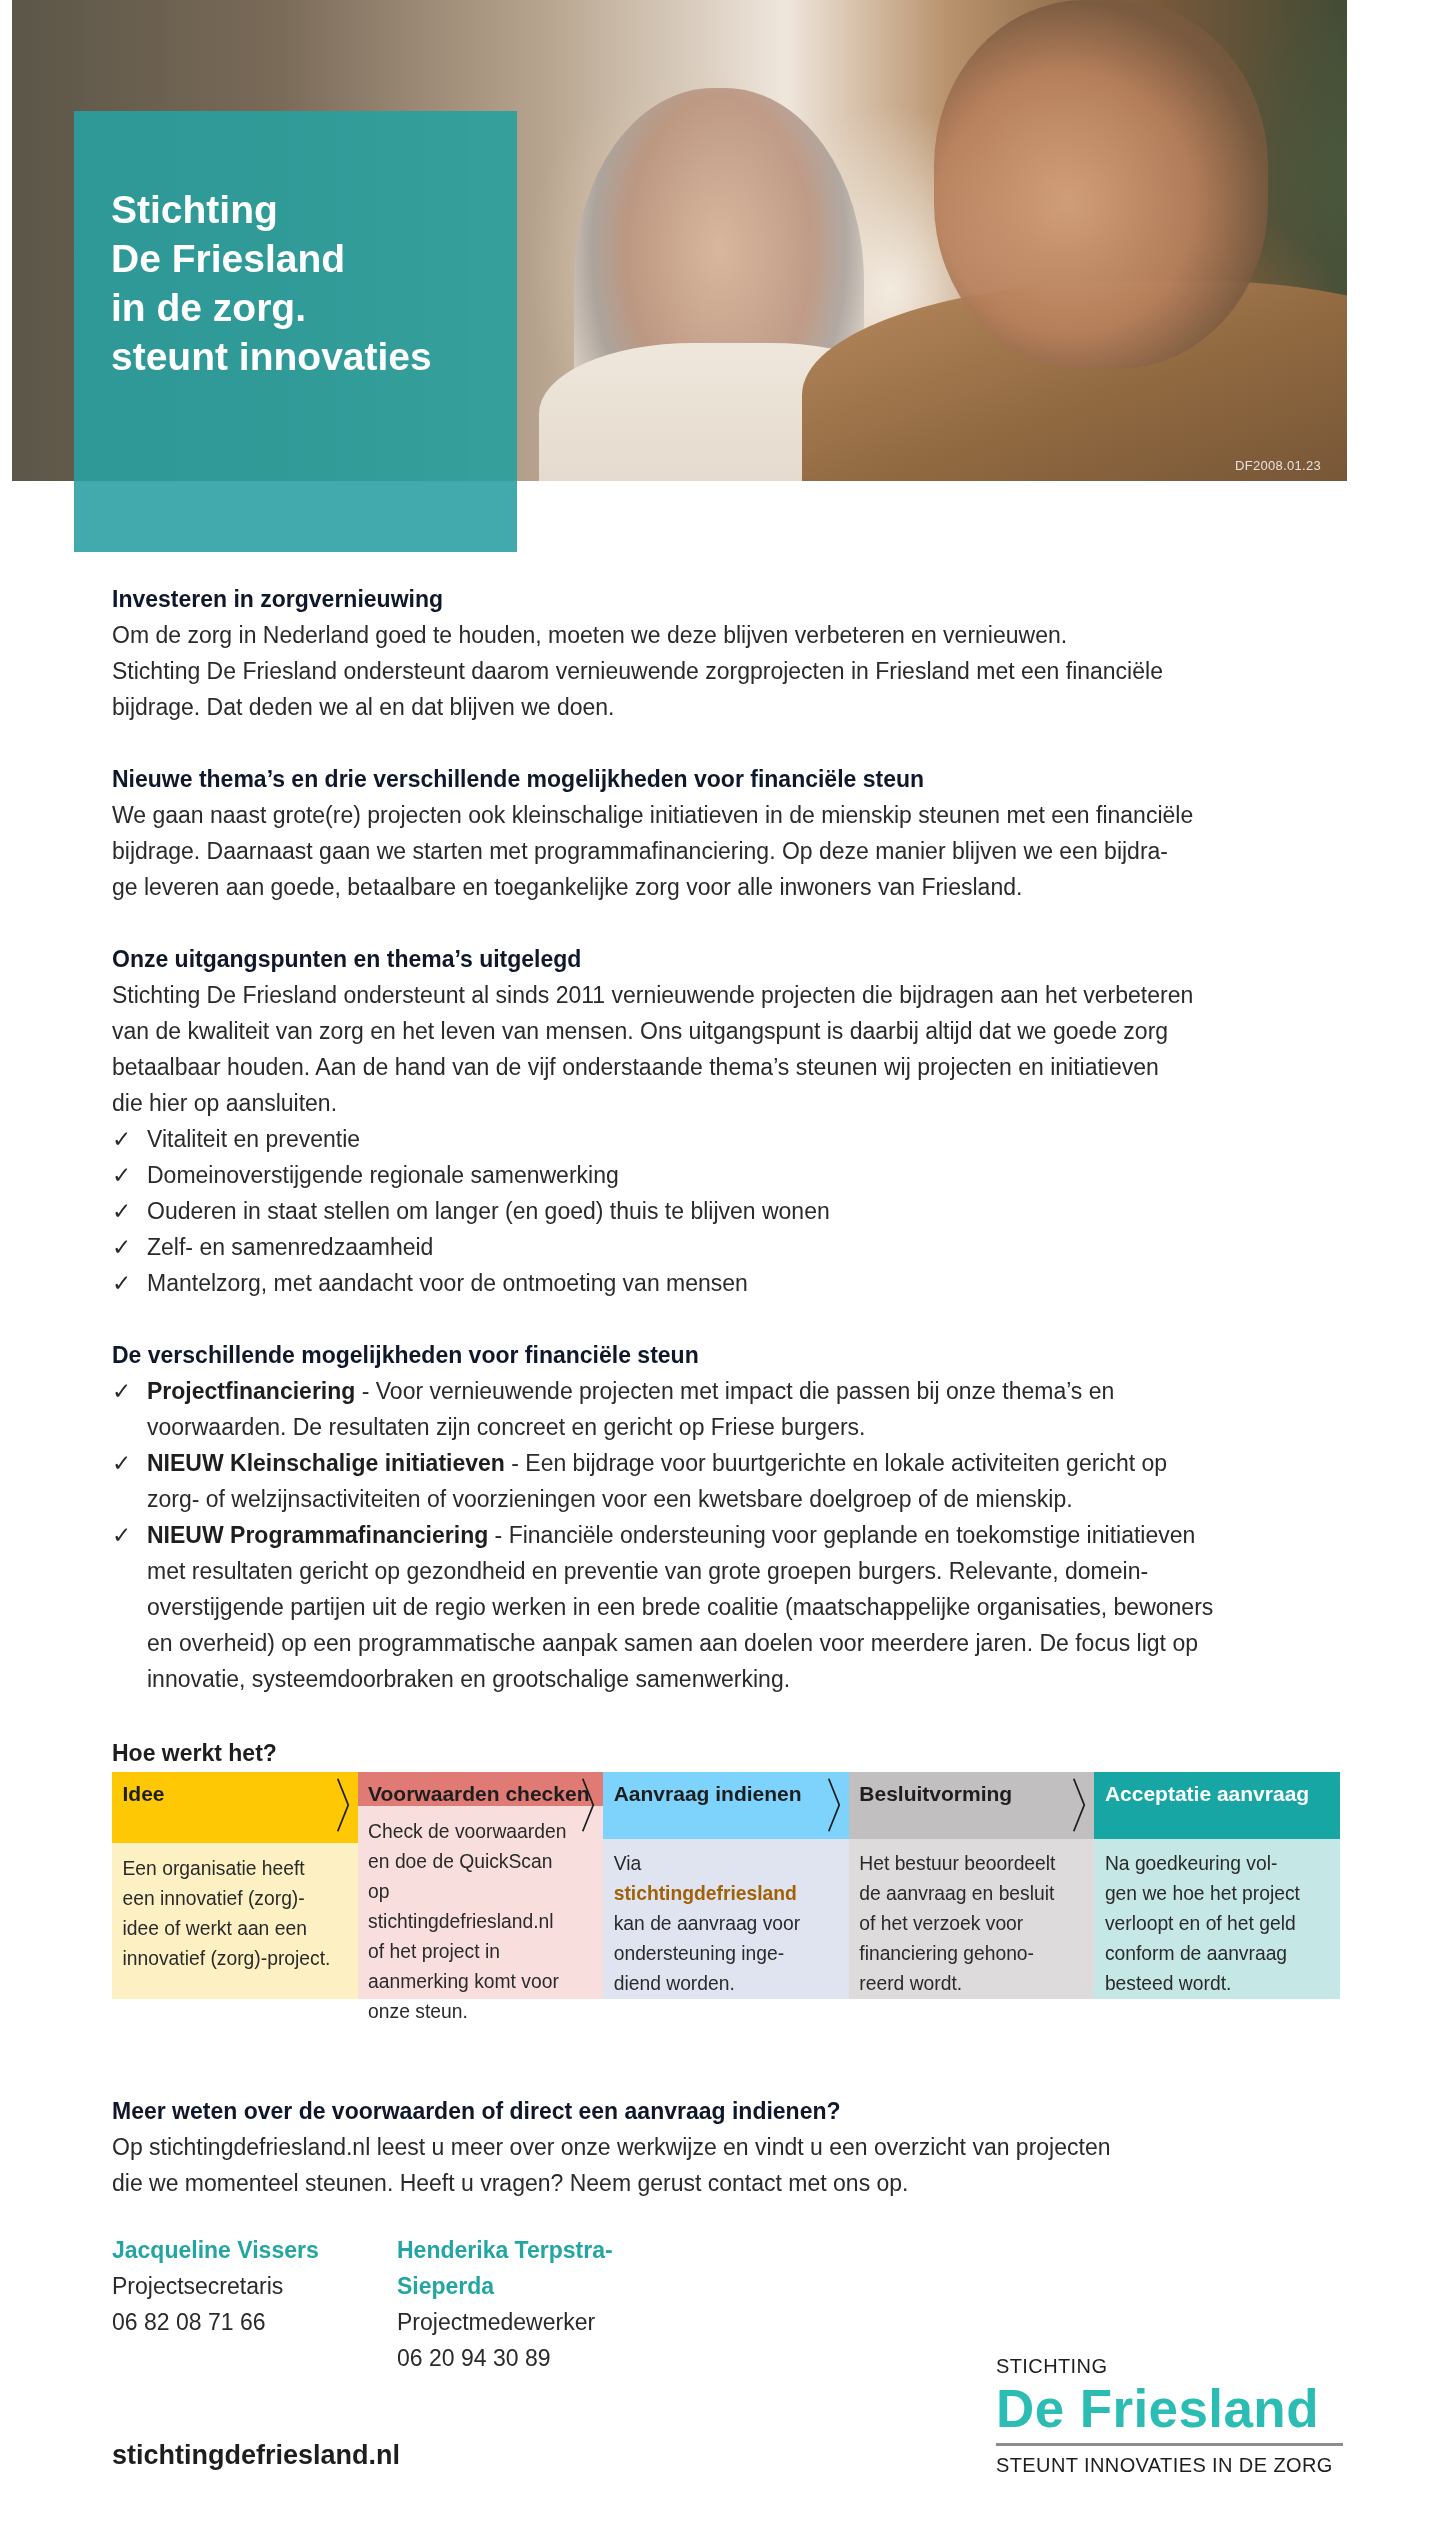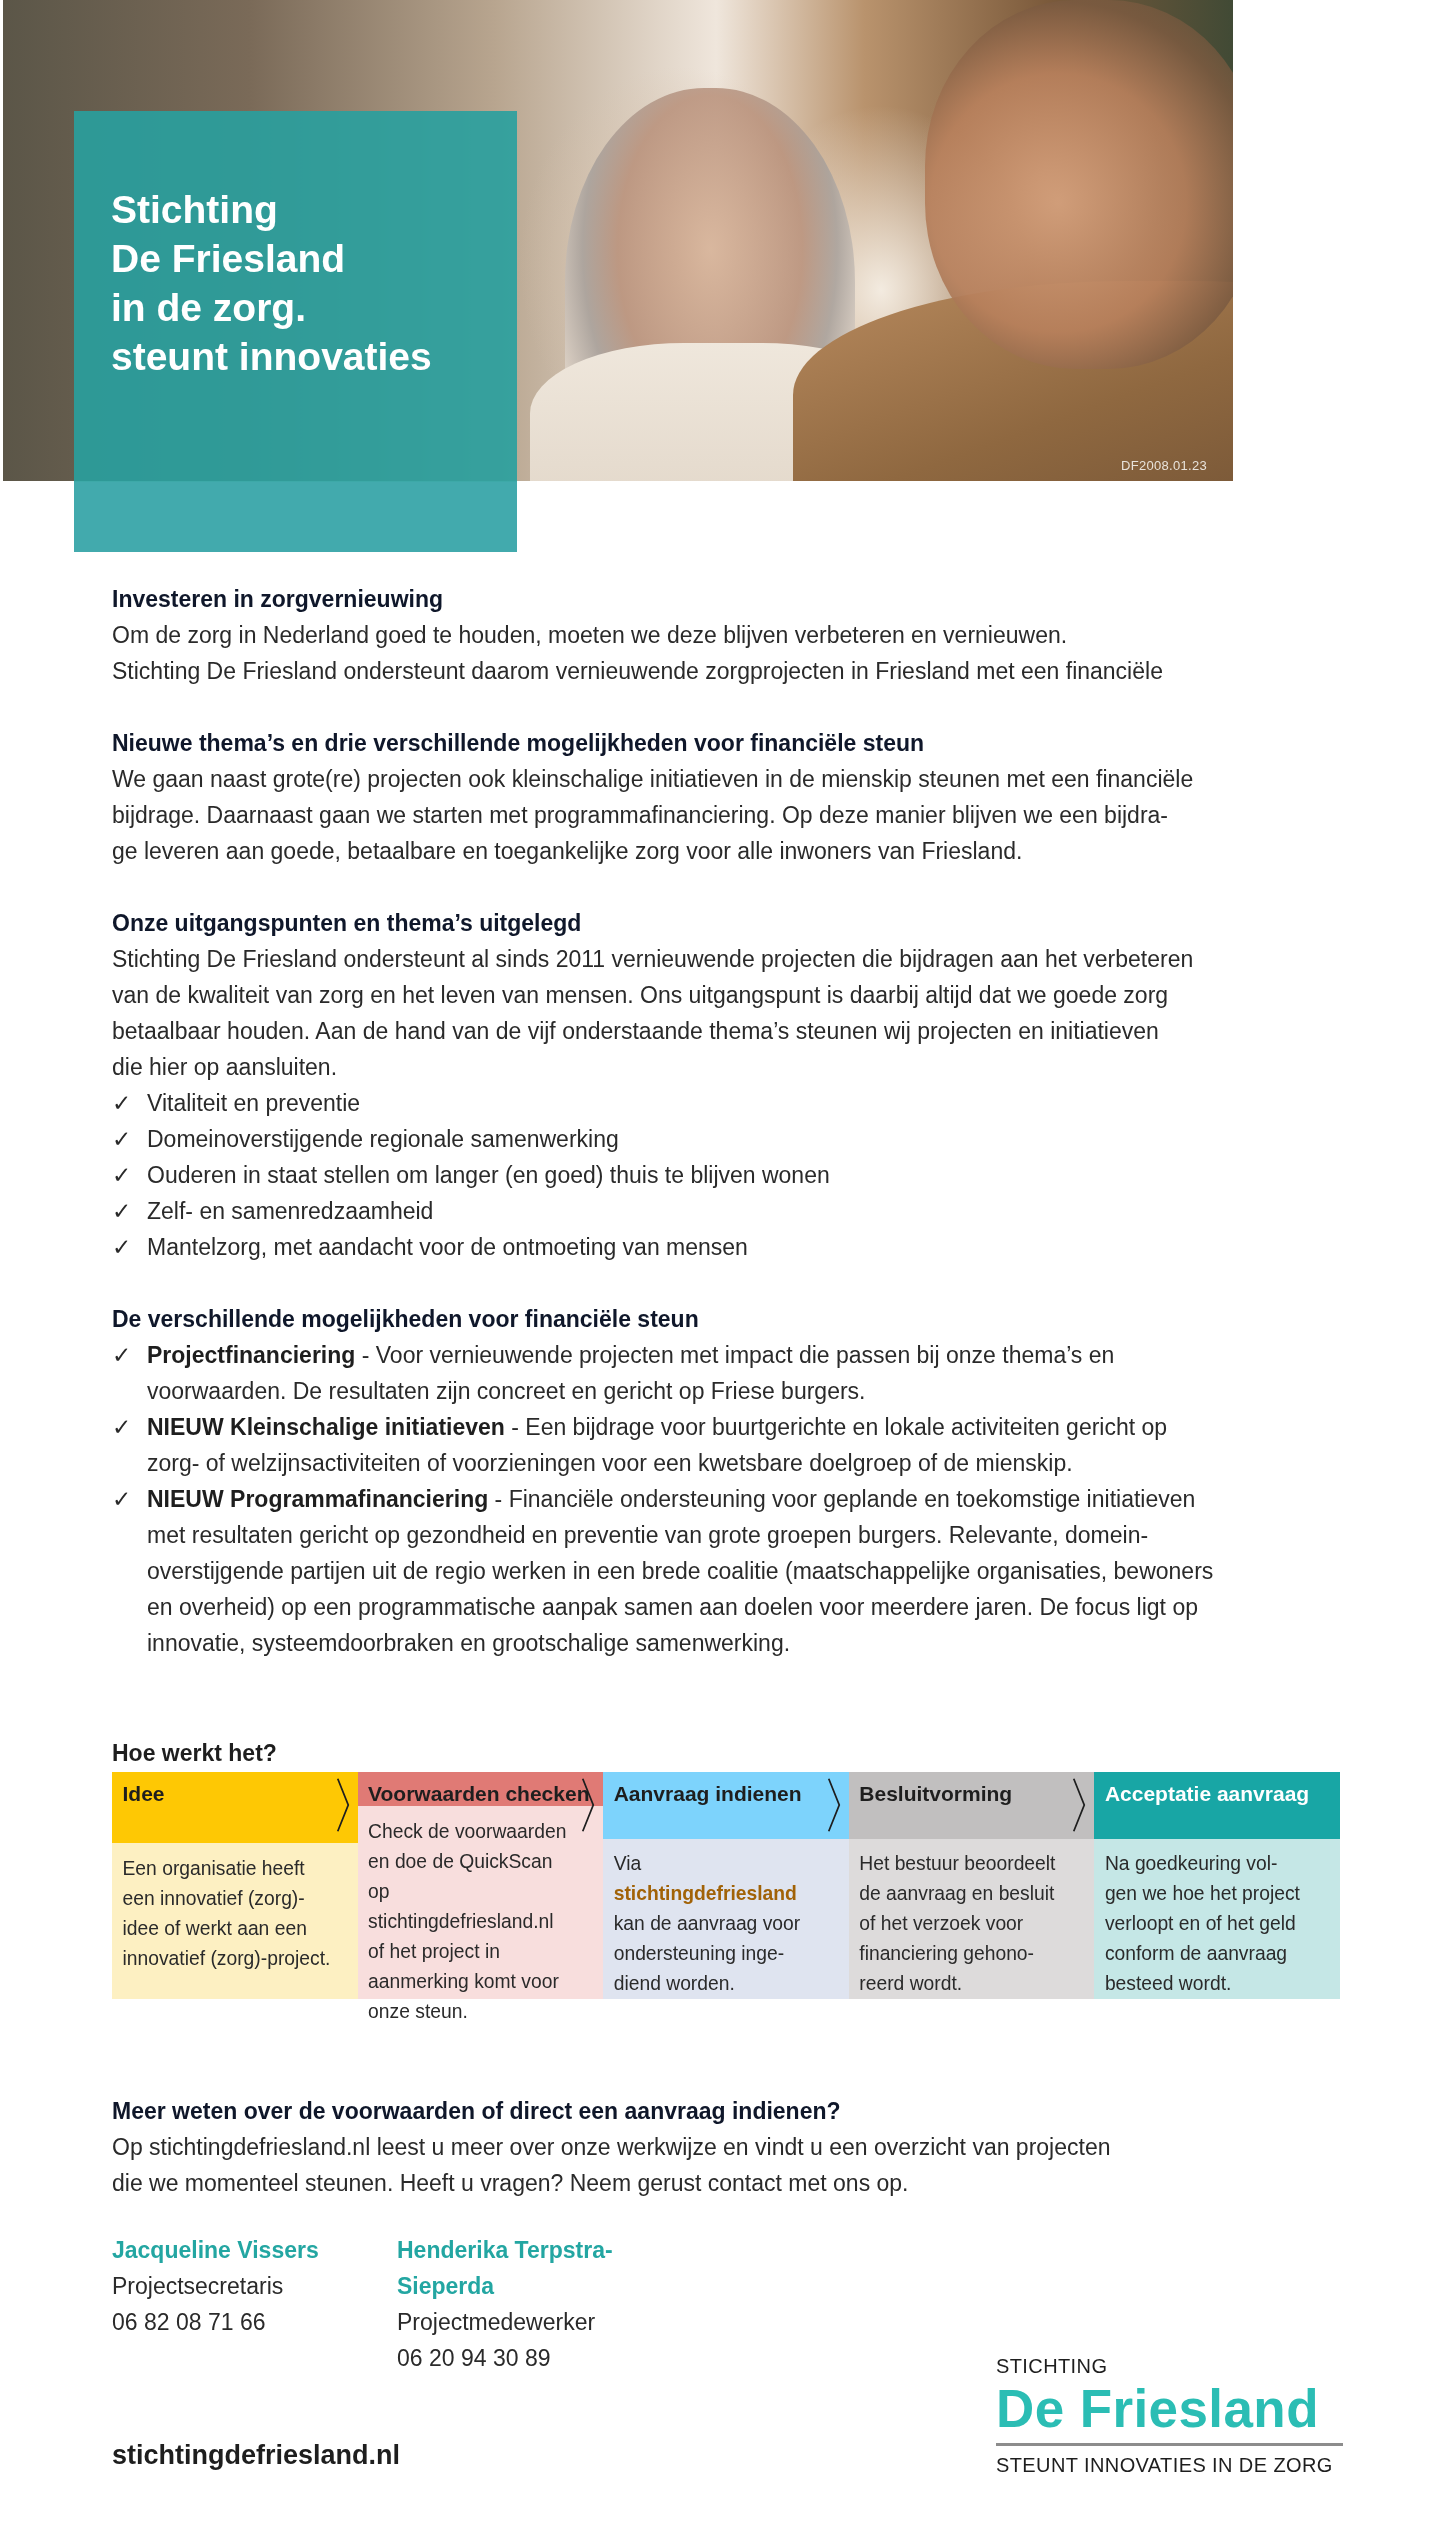--- a/index.html
+++ b/index.html
@@ -1,20 +1,20 @@
 <!DOCTYPE html>
 <html style="font-size:14px"><head>
 <meta charset="utf-8">
 <style>
   * { box-sizing: border-box; margin: 0; padding: 0; }
   html, body { width: 1453px; height: 2525px; background: #ffffff; overflow: hidden; }
   body { font-family: "Liberation Sans", "DejaVu Sans", sans-serif; color: #1e1e1e; position: relative; }
 
   
-  .hero { position: absolute; left: 3px; top: 0; width: 1230px; height: 481px; overflow: hidden;
+  .hero { position: absolute; left: 12px; top: 0; width: 1335px; height: 481px; overflow: hidden;
     background:
       radial-gradient(ellipse 211px 263px at 878px 290px, #f3ebe0 0%, rgba(240,230,215,0.0) 70%),
       radial-gradient(ellipse 228px 281px at 676px 263px, #d9c4ae 0%, rgba(200,170,140,0) 70%),
       radial-gradient(ellipse 263px 228px at 1159px 369px, #8a6440 0%, rgba(130,90,55,0) 75%),
       radial-gradient(ellipse 176px 211px at 1036px 176px, #b98e6a 0%, rgba(170,120,90,0) 70%),
       radial-gradient(ellipse 228px 263px at 1370px 176px, #4c5a3d 0%, rgba(70,85,60,0) 75%),
       linear-gradient(90deg, #5b5648 0%, #7a6a58 20%, #b8a58f 40%, #efe6dc 58%, #b9936d 70%, #7b5a3b 85%, #414a35 100%);
   }
   .hero .person-a { position: absolute; left: 562px; top: 88px; width: 290px; height: 404px; border-radius: 48% 48% 20% 20%;
     background: radial-gradient(ellipse at 50% 40%, #d8b49a 0%, #b8907a 45%, #a7a09b 62%, rgba(220,210,200,0.95) 78%, rgba(235,228,220,0) 100%); opacity: 0.85; }
@@ -84,20 +84,21 @@
     <span>in de zorg.</span>
     <span>steunt innovaties</span>
   </div>
 </div>
 
 <div class="content">
   <section>
     <div class="h">Investeren in zorgvernieuwing</div>
     <div class="p">Om de zorg in Nederland goed te houden, moeten we deze blijven verbeteren en vernieuwen.</div>
     <div class="p">Stichting De Friesland ondersteunt daarom vernieuwende zorgprojecten in Friesland met een financiële</div>
+    <div class="p">bijdrage. Dat deden we al en dat blijven we doen.</div>
   </section>
   <div class="gap"></div>
 
   <section>
     <div class="h">Nieuwe thema’s en drie verschillende mogelijkheden voor financiële steun</div>
     <div class="p">We gaan naast grote(re) projecten ook kleinschalige initiatieven in de mienskip steunen met een financiële</div>
     <div class="p">bijdrage. Daarnaast gaan we starten met programmafinanciering. Op deze manier blijven we een bijdra-</div>
     <div class="p">ge leveren aan goede, betaalbare en toegankelijke zorg voor alle inwoners van Friesland.</div>
   </section>
   <div class="gap"></div>

